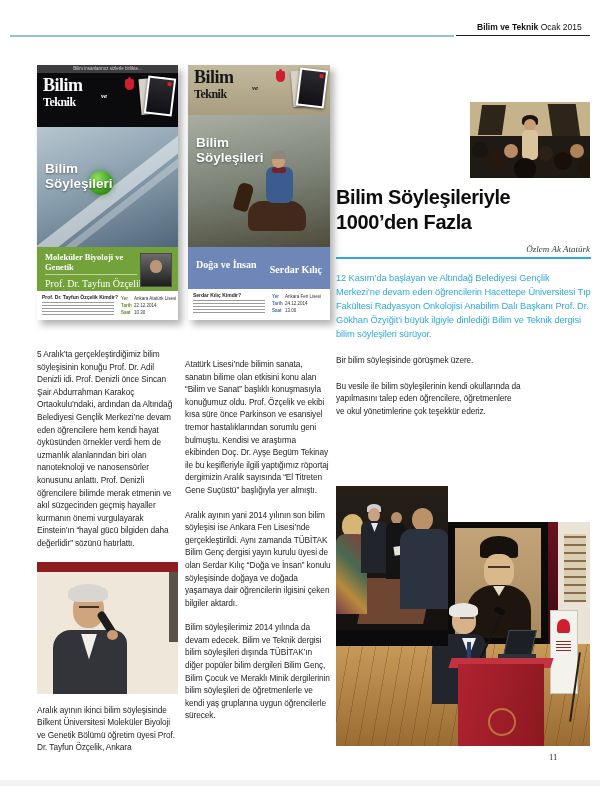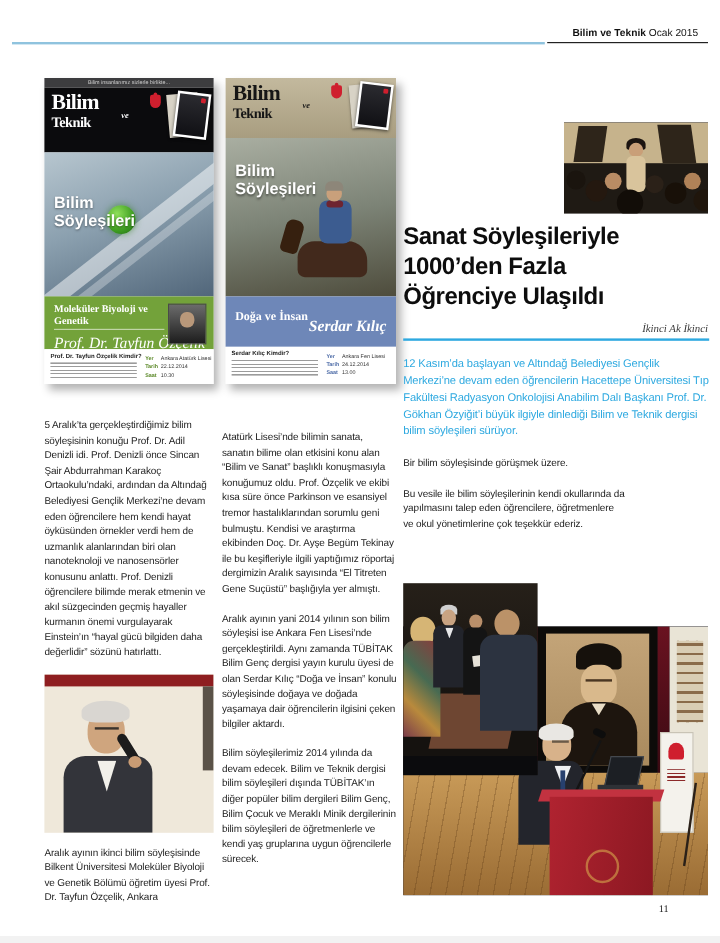--- a/index.html
+++ b/index.html
@@ -54,21 +54,21 @@
   .rider-scarf{position:absolute;left:84px;top:52px;width:14px;height:6px;background:#6e2430;border-radius:3px;}
   .rider-head{position:absolute;left:84px;top:40px;width:13px;height:13px;background:#c9a07b;border-radius:50%;}
   .beanie{position:absolute;left:83px;top:36px;width:15px;height:8px;background:#8d8679;border-radius:5px 5px 0 0;}
 
   .c-topic{position:absolute;left:0;width:100%;}
   .c1 .c-topic{top:182px;height:44px;background:#73a23a;}
   .c2 .c-topic{top:182px;height:42px;background:#6e87b8;}
   .topic-t{position:absolute;left:8px;top:5px;width:84px;color:#fff;font-family:"Liberation Serif",serif;
            font-weight:bold;font-size:8.5px;line-height:10px;}
   .topic-rule{position:absolute;left:8px;top:27px;width:92px;height:1px;background:rgba(255,255,255,.55);}
-  .topic-sp{position:absolute;left:8px;top:31px;color:#fff;font-family:"Liberation Serif",serif;font-size:13px;font-style:italic;}
+  .topic-sp{position:absolute;left:8px;top:31px;color:#fff;font-family:"Liberation Serif",serif;font-size:10px;}
   .c2 .topic-t{top:13px;width:auto;font-size:10px;}
   .c2 .topic-sp{left:auto;right:8px;top:17px;font-weight:bold;}
   .portrait{position:absolute;right:6px;top:6px;width:30px;height:32px;background:linear-gradient(#6b6b6b,#1d1d1d);
             border:1px solid #4a4a4a;}
   .portrait::after{content:"";position:absolute;left:9px;top:6px;width:12px;height:13px;background:#b9987a;border-radius:45%;}
 
   .c-footer{position:absolute;left:0;bottom:0;width:100%;background:#fff;}
   .c1 .c-footer{height:29px;}
   .c2 .c-footer{height:31px;}
   .bio-title{position:absolute;left:5px;top:3px;font-size:5px;font-weight:bold;color:#222;}
@@ -338,25 +338,24 @@
   </div>
 
   <div class="colM">
     <p class="body-p">Atatürk Lisesi’nde bilimin sanata, sanatın bilime olan etkisini konu alan “Bilim ve Sanat” başlıklı konuşmasıyla konuğumuz oldu. Prof. Özçelik ve ekibi kısa süre önce Parkinson ve esansiyel tremor hastalıklarından sorumlu geni bulmuştu. Kendisi ve araştırma ekibinden Doç. Dr. Ayşe Begüm Tekinay ile bu keşifleriyle ilgili yaptığımız röportaj dergimizin Aralık sayısında “El Titreten Gene Suçüstü” başlığıyla yer almıştı.</p>
     <p class="body-p">Aralık ayının yani 2014 yılının son bilim söyleşisi ise Ankara Fen Lisesi’nde gerçekleştirildi. Aynı zamanda TÜBİTAK Bilim Genç dergisi yayın kurulu üyesi de olan Serdar Kılıç “Doğa ve İnsan” konulu söyleşisinde doğaya ve doğada yaşamaya dair öğrencilerin ilgisini çeken bilgiler aktardı.</p>
     <p class="body-p">Bilim söyleşilerimiz 2014 yılında da devam edecek. Bilim ve Teknik dergisi bilim söyleşileri dışında TÜBİTAK’ın diğer popüler bilim dergileri Bilim Genç, Bilim Çocuk ve Meraklı Minik dergilerinin bilim söyleşileri de öğretmenlerle ve kendi yaş gruplarına uygun öğrencilerle sürecek.</p>
   </div>
 
   <div class="colR">
     <div class="headline">
-      <div>Sanat Söyleşileriyle</div>
+      <div>Bilim Söyleşileriyle</div>
       <div>1000’den Fazla</div>
-      <div>Öğrenciye Ulaşıldı</div>
-    </div>
-    <div class="author">İkinci Ak İkinci</div>
+    </div>
+    <div class="author">Özlem Ak Atatürk</div>
     <div class="hrule"></div>
     <div class="intro">12 Kasım’da başlayan ve Altındağ Belediyesi Gençlik Merkezi’ne devam eden öğrencilerin Hacettepe Üniversitesi Tıp Fakültesi Radyasyon Onkolojisi Anabilim Dalı Başkanı Prof. Dr. Gökhan Özyiğit’i büyük ilgiyle dinlediği Bilim ve Teknik dergisi bilim söyleşileri sürüyor.</div>
     <p class="rcol-p">Bir bilim söyleşisinde görüşmek üzere.</p>
     <p class="rcol-p">Bu vesile ile bilim söyleşilerinin kendi okullarında da yapılmasını talep eden öğrencilere, öğretmenlere ve okul yönetimlerine çok teşekkür ederiz.</p>
   </div>
 
   <div class="pageno">11</div>
 </div>
 
 </body></html>

